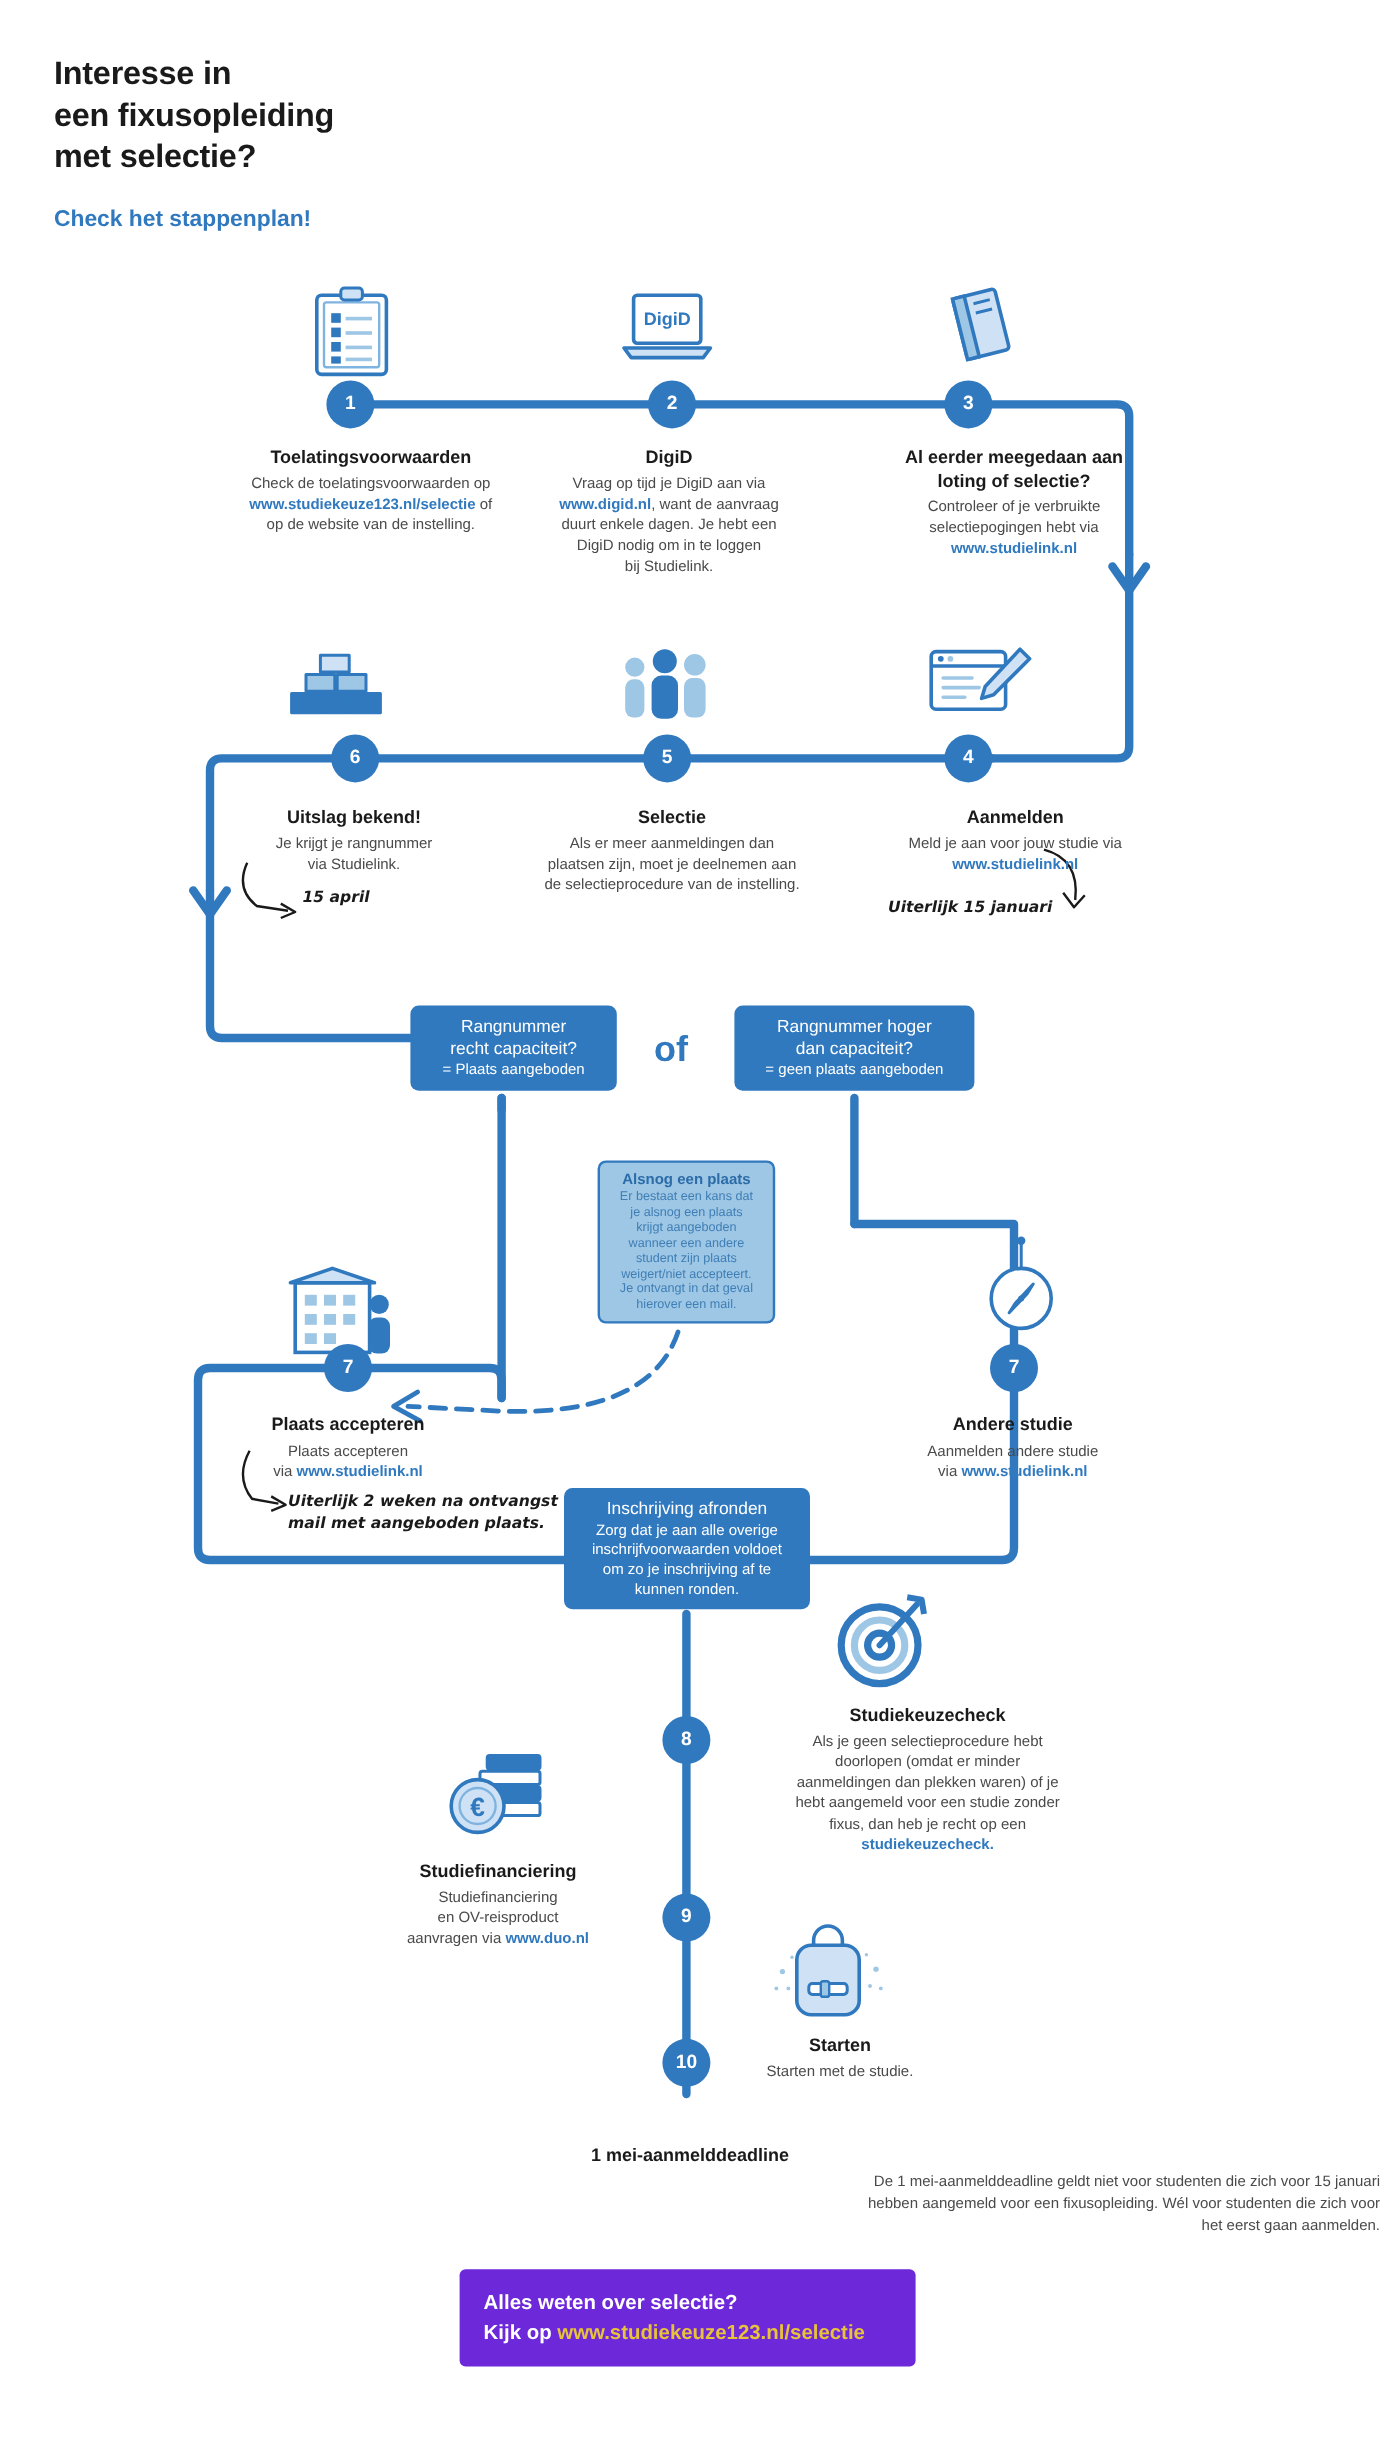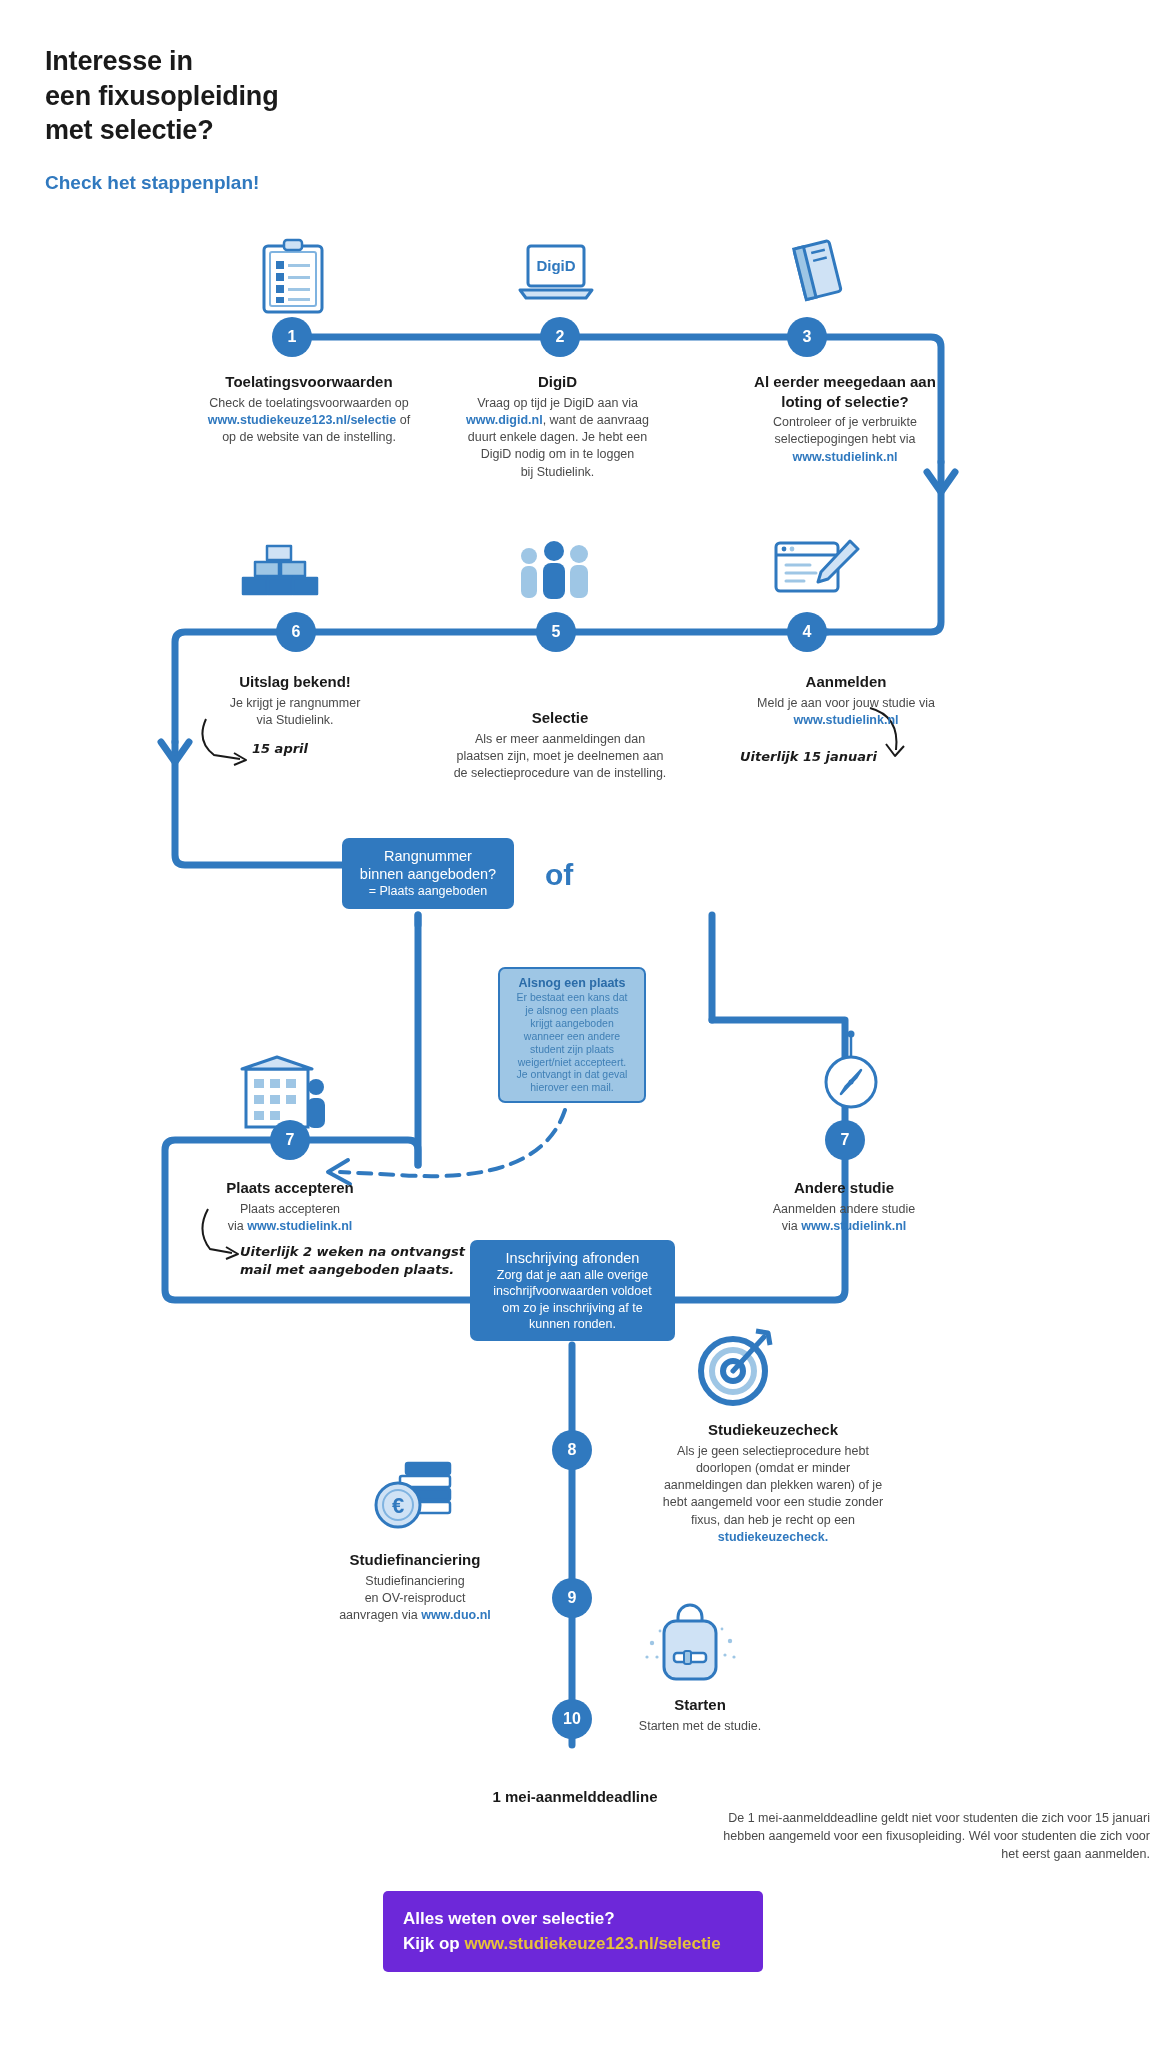--- a/index.html
+++ b/index.html
@@ -340,21 +340,21 @@
       <span>Je krijgt je rangnummer</span><br>
       <span>via Studielink.</span>
     </p>
   </div>
   <svg class="icon" style="left:196px;top:715px;" width="90" height="56" viewBox="0 0 90 56">
     <path d="M10 4 Q0 26 18 40 L44 44" fill="none" stroke="#1a1a1a" stroke-width="2"></path>
     <path d="M38 38 L50 45 L38 50" fill="none" stroke="#1a1a1a" stroke-width="2" stroke-linejoin="round"></path>
   </svg>
   <div class="hand" style="left:252px;top:740px;">15 april</div>
 
-  <div class="step" style="left:410px;top:672px;width:300px;margin-top:36px;">
+  <div class="step" style="left:410px;top:672px;width:300px;">
     <h3>Selectie</h3>
     <p>
       <span>Als er meer aanmeldingen dan</span><br>
       <span>plaatsen zijn, moet je deelnemen aan</span><br>
       <span>de selectieprocedure van de instelling.</span>
     </p>
   </div>
 
   <div class="step" style="left:705px;top:672px;width:282px;">
     <h3>Aanmelden</h3>
@@ -365,27 +365,34 @@
   </div>
   <svg class="icon" style="left:862px;top:702px;" width="66" height="72" viewBox="0 0 66 72">
     <path d="M8 6 Q38 14 34 48" fill="none" stroke="#1a1a1a" stroke-width="2"></path>
     <path d="M24 42 L33 54 L42 44" fill="none" stroke="#1a1a1a" stroke-width="2" stroke-linejoin="round"></path>
   </svg>
   <div class="hand" style="left:740px;top:748px;">Uiterlijk 15 januari</div>
 
   <div class="bluebox" style="left:342px;top:838px;width:172px;">
     <h4>
       <span>Rangnummer</span><br>
-      <span>binnen aangeboden?</span>
+      <span>recht capaciteit?</span>
     </h4>
     <p>= Plaats aangeboden</p>
   </div>
 
   <div class="of" style="left:545px;top:858px;">of</div>
 
+  <div class="bluebox" style="left:612px;top:838px;width:200px;">
+    <h4>
+      <span>Rangnummer hoger</span><br>
+      <span>dan capaciteit?</span>
+    </h4>
+    <p>= geen plaats aangeboden</p>
+  </div>
 
   <div class="lightbox" style="left:498px;top:967px;width:148px;">
     <h4>Alsnog een plaats</h4>
     <p>
       <span>Er bestaat een kans dat</span><br>
       <span>je alsnog een plaats</span><br>
       <span>krijgt aangeboden</span><br>
       <span>wanneer een andere</span><br>
       <span>student zijn plaats</span><br>
       <span>weigert/niet accepteert.</span><br>

